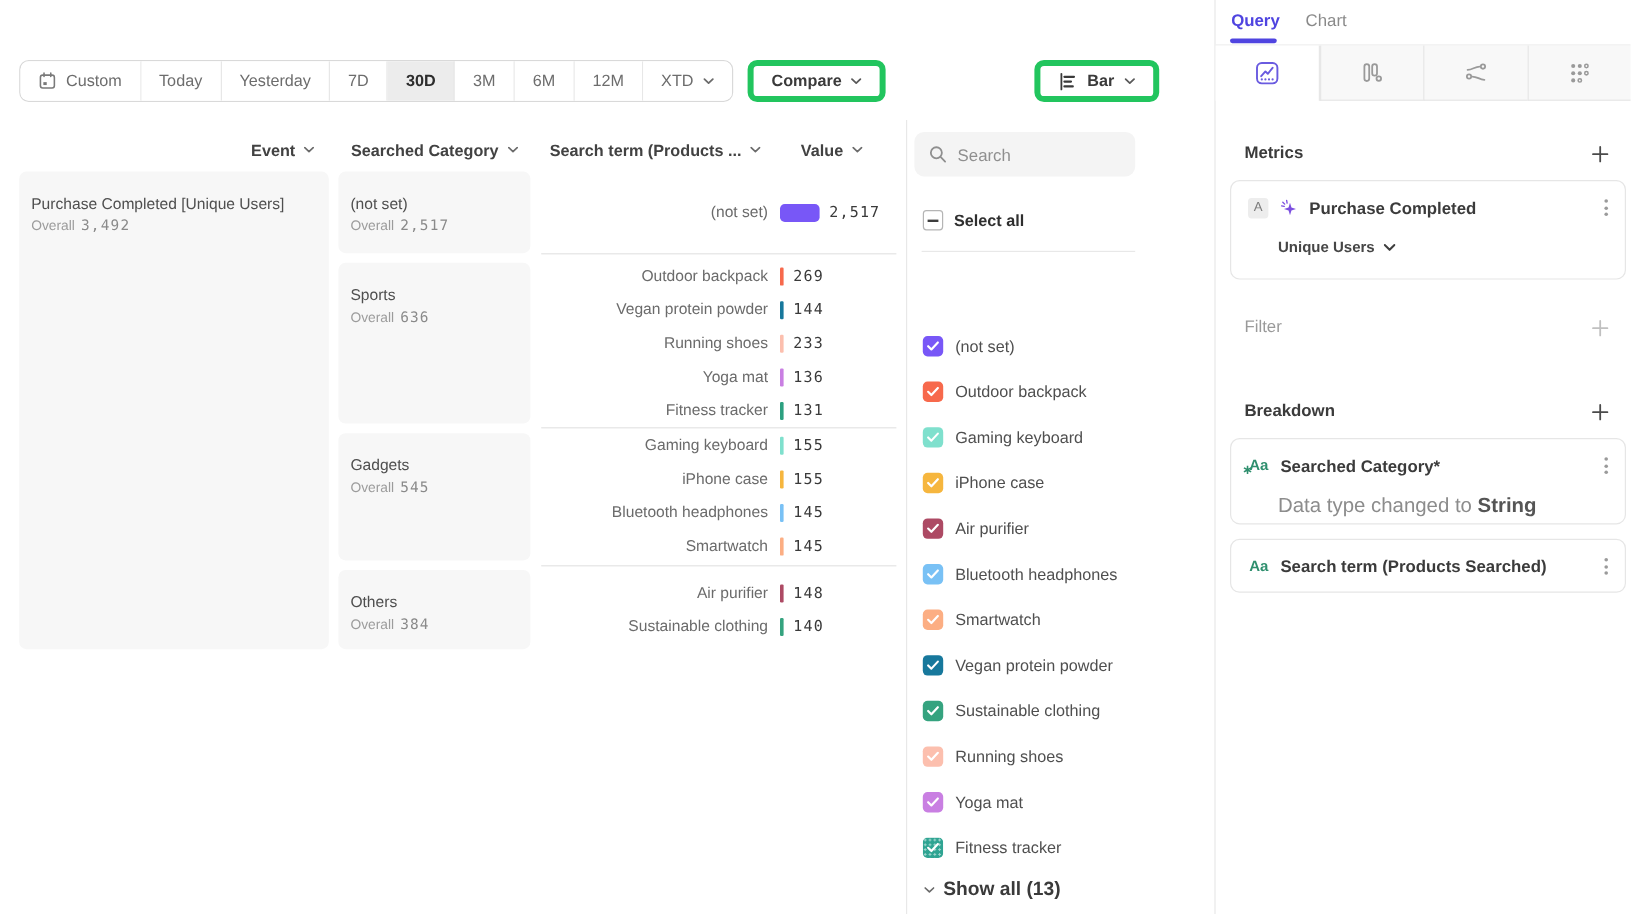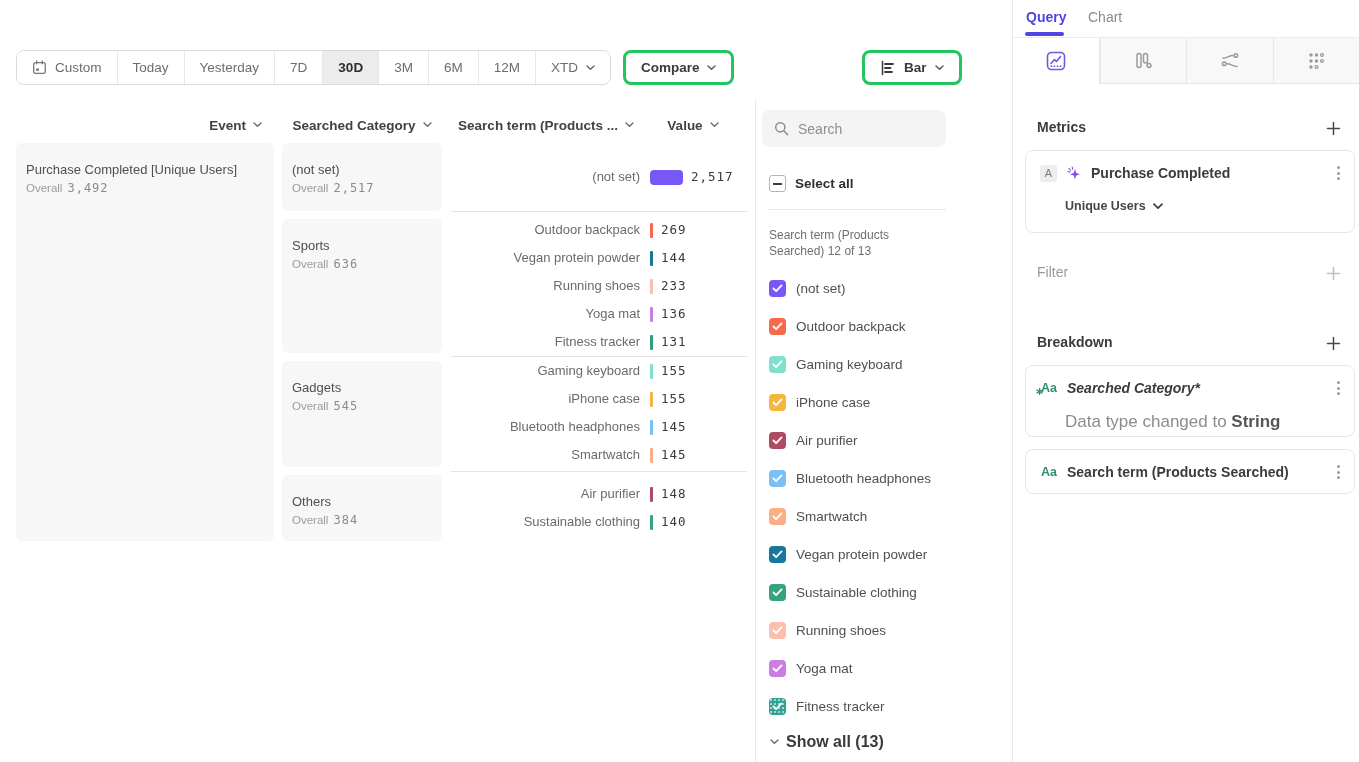--- a/index.html
+++ b/index.html
@@ -6,21 +6,21 @@
   html,body { background:#fff; }
   body { font-family:"Liberation Sans","DejaVu Sans",sans-serif; color:#3d3d3d; }
   #page { position:relative; width:1359px; height:762px; background:#fff; overflow:hidden; }
 
   
   .toolbar-left { position:absolute; left:16px; top:50px; display:flex; align-items:center; }
   .seg-group { display:flex; border:1px solid #d9d9d9; border-radius:8px; overflow:hidden; height:35px; background:#fff; }
   .seg-btn { display:flex; align-items:center; gap:8px; padding:0 15px; font-size:13.5px; color:#6d6d6d; border-right:1px solid #e7e7e7; cursor:pointer; white-space:nowrap; background:#fff; }
   .seg-btn:last-child { border-right:none; }
   .seg-btn.selected { background:#ececec; color:#2d2d2d; font-weight:bold; }
-  .btn-outline { display:flex; align-items:center; gap:8px; margin-left:12px; height:35px; padding:0 15px; border:3px solid #22c55e; border-radius:8px; font-size:13.5px; font-weight:bold; color:#3a3a3a; background:#fff; }
+  .btn-outline { display:flex; align-items:center; gap:8px; margin-left:12px; height:35px; padding:0 15px; border:5px solid #22c55e; border-radius:8px; font-size:13.5px; font-weight:bold; color:#3a3a3a; background:#fff; }
   .bar-select { position:absolute; left:862px; top:50px; margin-left:0; }
 
   
   .col-head { position:absolute; top:116px; height:18px; font-size:13.5px; font-weight:bold; color:#424242; display:flex; align-items:center; }
   .col-head .chev { margin-left:7px; }
 
   
   .gcard { position:absolute; background:#f7f7f7; border-radius:6px; text-align:left; padding:18px 20px 0 10px; }
   .gcard .gname { font-size:13px; color:#4f4f4f; line-height:18px; }
   .gcard .goverall { font-size:11.5px; color:#9c9c9c; line-height:19px; }
@@ -56,21 +56,21 @@
   .icon-tab { flex:1; display:flex; align-items:center; justify-content:center; background:#f8f8f8; border-bottom:1px solid #e7e7e7; border-left:1px solid #e7e7e7; cursor:pointer; }
   .icon-tab:first-child { border-left:none; }
   .icon-tab.active { background:#fff; border-bottom:none; border-right:1px solid #e7e7e7; }
   .sec-head { position:absolute; left:1037px; font-size:14px; font-weight:bold; color:#3b3b3b; }
   .sec-head.dim { font-weight:normal; color:#9a9a9a; }
   .plus-btn { position:absolute; left:1324px; width:18px; height:18px; cursor:pointer; display:flex; align-items:center; justify-content:center; }
   .qcard { position:absolute; left:1025px; width:330px; background:#fff; border:1px solid #e6e6e6; border-radius:8px; }
   .qcard .row1 { position:absolute; left:14px; top:13px; right:12px; display:flex; align-items:center; gap:9px; }
   .badge-a { width:17px; height:17px; background:#ededed; border-radius:3px; font-size:11px; color:#7a7a7a; display:flex; align-items:center; justify-content:center; flex:0 0 auto; }
   .qcard .title { font-size:14px; font-weight:bold; color:#3b3b3b; white-space:nowrap; }
-  .title.italic { font-style:italic; }
+  .title.italic { }
   .dots { margin-left:auto; display:flex; flex-direction:column; gap:2.5px; padding:2px; cursor:pointer; }
   .dots i { width:3px; height:3px; border-radius:50%; background:#9a9a9a; }
   .measure { position:absolute; left:39px; top:48px; display:flex; align-items:center; gap:7px; font-size:12.5px; font-weight:bold; color:#464646; cursor:pointer; }
   .subtle { position:absolute; left:39px; font-size:17px; color:#8c8c8c; }
   .subtle b { color:#555; }
   .aa-icon { position:relative; font-size:12.5px; font-weight:bold; flex:0 0 auto; width:18px; text-align:center; }
   .aa-icon .ast { position:absolute; left:-5px; bottom:-3px; font-size:11px; }
   .chev { display:inline-flex; }
 </style>
 </head>
@@ -329,24 +329,20 @@
       </svg>
     <input type="text" placeholder="Search" style="">
   </div>
   <div class="selall">
     <span class="box">
         <span class="dash"></span>
       </span>
     <span class="lbl">Select all</span>
   </div>
   <div class="vdiv" style="left:768px;top:209px;height:1px;width:178px;background:#e8e8e8;"></div>
-  <div class="leg-section">
-    <div>Search term (Products</div>
-    <div>Searched) 12 of 13</div>
-  </div>
   <div class="show-all">
     <svg class="chev" width="9" height="6" viewBox="0 0 9 6">
         <polyline points="1,1 4.5,4.3 8,1" fill="none" stroke="#6b6b6b" stroke-width="1.4" stroke-linecap="round" stroke-linejoin="round"></polyline>
       </svg>
     <span class="lbl">Show all (13)</span>
   </div>
 
   <div class="q-tab" style="left:1026px;color:#4f44e0;font-weight:bold;">Query</div>
   <div class="q-tab" style="left:1088px;color:#8a8a8a;">Chart</div>
   <div class="q-underline" style="background:#4f44e0;"></div>

